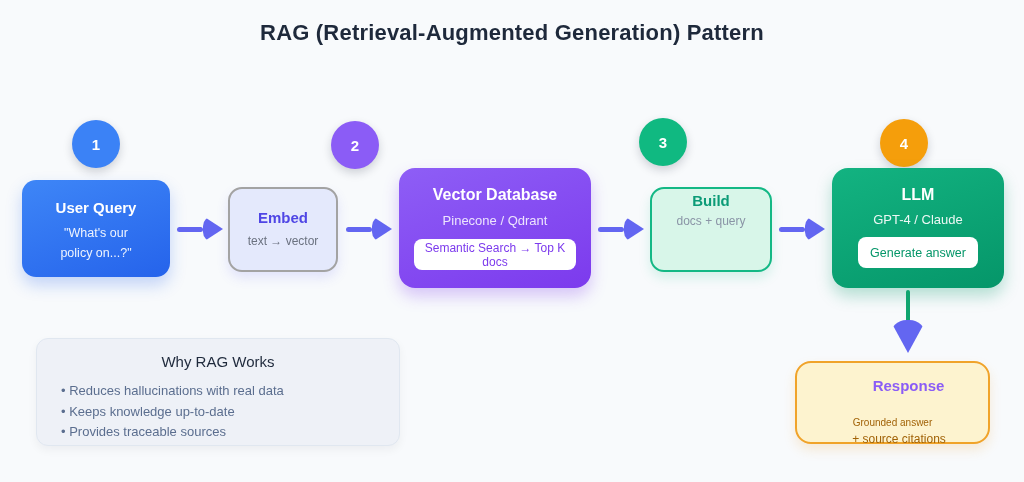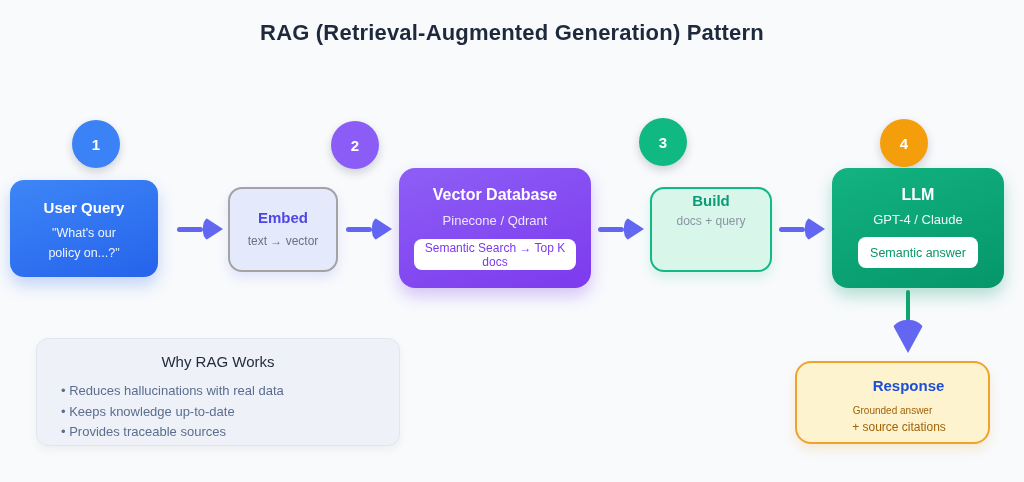--- a/index.html
+++ b/index.html
@@ -36,21 +36,21 @@
     box-shadow: 0 4px 10px rgba(15,23,42,.18);
   }
   .c1 { left: 72px;  top: 120px; background: #3b82f6; }
   .c2 { left: 331px; top: 121px; background: #8b5cf6; }
   .c3 { left: 639px; top: 118px; background: #10b981; }
   .c4 { left: 880px; top: 119px; background: #f59e0b; }
 
   
   .node { position: absolute; text-align: center; }
   .node-user-query {
-    left: 10px; top: 180px; width: 148px; height: 97px;
+    left: 22px; top: 180px; width: 148px; height: 97px;
     background: linear-gradient(160deg, #3e86f7, #2563eb);
     border-radius: 14px;
     padding-top: 19px;
     box-shadow: 0 8px 16px rgba(37,99,235,.25);
   }
   .node-user-query .node-title { color:#fff; font-size:15px; font-weight:700; margin-bottom:7px; }
   .node-user-query .node-sub { color:rgba(255,255,255,.92); font-size:12.5px; line-height:20px; }
 
   .node-embed {
     left: 228px; top: 187px; width: 110px; height: 85px;
@@ -105,21 +105,21 @@
   .node-llm .badge-pill { width: 120px; color:#059669; font-size:12.5px; }
 
   .node-response {
     left: 795px; top: 361px; width: 195px; height: 83px;
     background: #fdf3cf;
     border: 2.5px solid #f0a32a;
     border-radius: 16px;
     padding-top: 14px;
     box-shadow: 0 6px 12px rgba(240,163,42,.18);
   }
-  .node-response .node-title { color:#1d4ed8; font-size:15px; font-weight:700; margin-bottom:8px;padding-left:32px; }
+  .node-response .node-title { color:#8b5cf6; font-size:15px; font-weight:700; margin-bottom:20px;padding-left:32px; }
   .node-response .node-sub { color:#a16207; font-size:10px; line-height:17px; }
   .node-response .node-sub2 { color:#a16207; font-size:12px; line-height:17px;padding-left:13px; }
 
   
   .h-arrow {
     position: absolute;
     top: 216px;
     width: 46px; height: 26px;
     display: flex; align-items: center;
   }
@@ -236,21 +236,21 @@
   </div>
 
   <div class="h-arrow a4">
     <div class="stem"></div>
     <div class="head"></div>
   </div>
 
   <div class="node node-llm">
     <div class="node-title">LLM</div>
     <div class="node-sub">GPT-4 / Claude</div>
-    <div class="badge-pill">Semantic answer</div>
+    <div class="badge-pill">Generate answer</div>
   </div>
 
   <div class="v-arrow-stem"></div>
   <div class="v-arrow-head"></div>
 
   <div class="node node-response">
     <div class="node-title">Response</div>
     <div class="node-sub">Grounded answer</div>
     <div class="node-sub2">+ source citations</div>
   </div>

